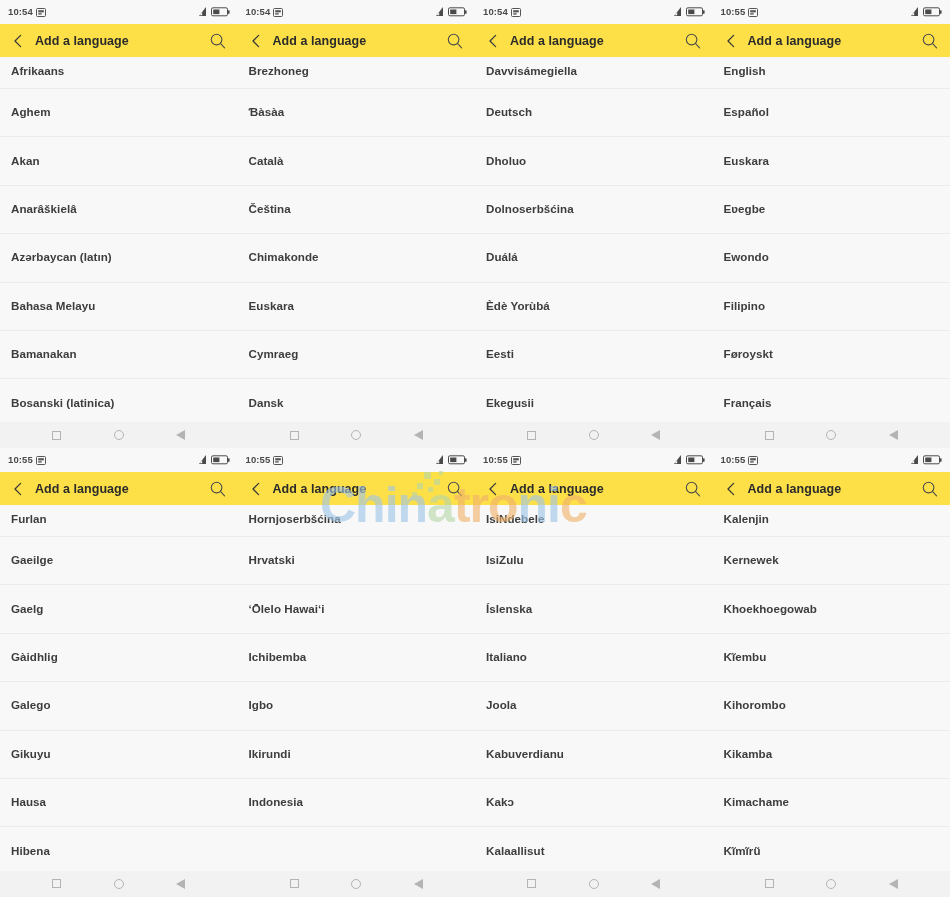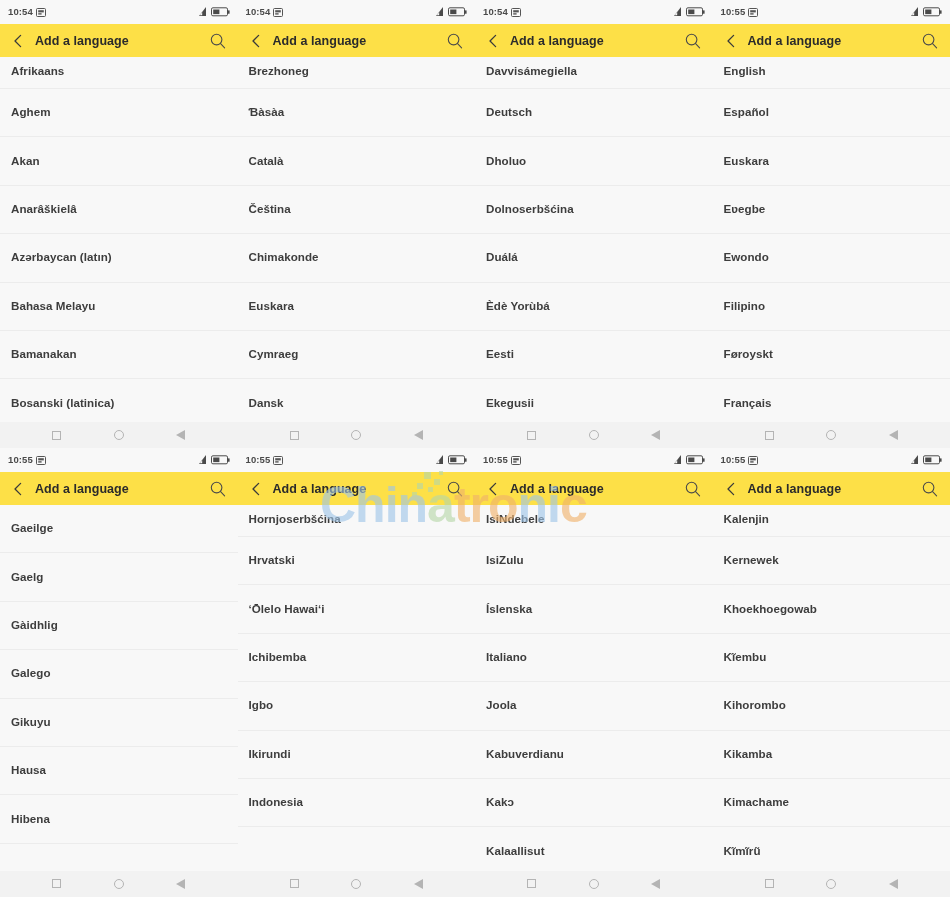--- a/index.html
+++ b/index.html
@@ -519,20 +519,23 @@
         </div>
         <div class="appbar-title">Add a language</div>
         <div class="search-btn">
           <svg width="16" height="16" viewBox="0 0 16 16">
             <circle cx="6.6" cy="6.6" r="5.3" fill="none" stroke="#4a4a4a" stroke-width="1.1"></circle>
             <line x1="10.6" y1="10.6" x2="14.6" y2="14.8" stroke="#4a4a4a" stroke-width="1.1" stroke-linecap="round"></line>
           </svg>
         </div>
       </div>
       <div class="list">
+        <div class="list-item first">
+          <span class="list-label">Furlan</span>
+        </div>
         <div class="list-item">
           <span class="list-label">Gaeilge</span>
         </div>
         <div class="list-item">
           <span class="list-label">Gaelg</span>
         </div>
         <div class="list-item">
           <span class="list-label">Gàidhlig</span>
         </div>
         <div class="list-item">

